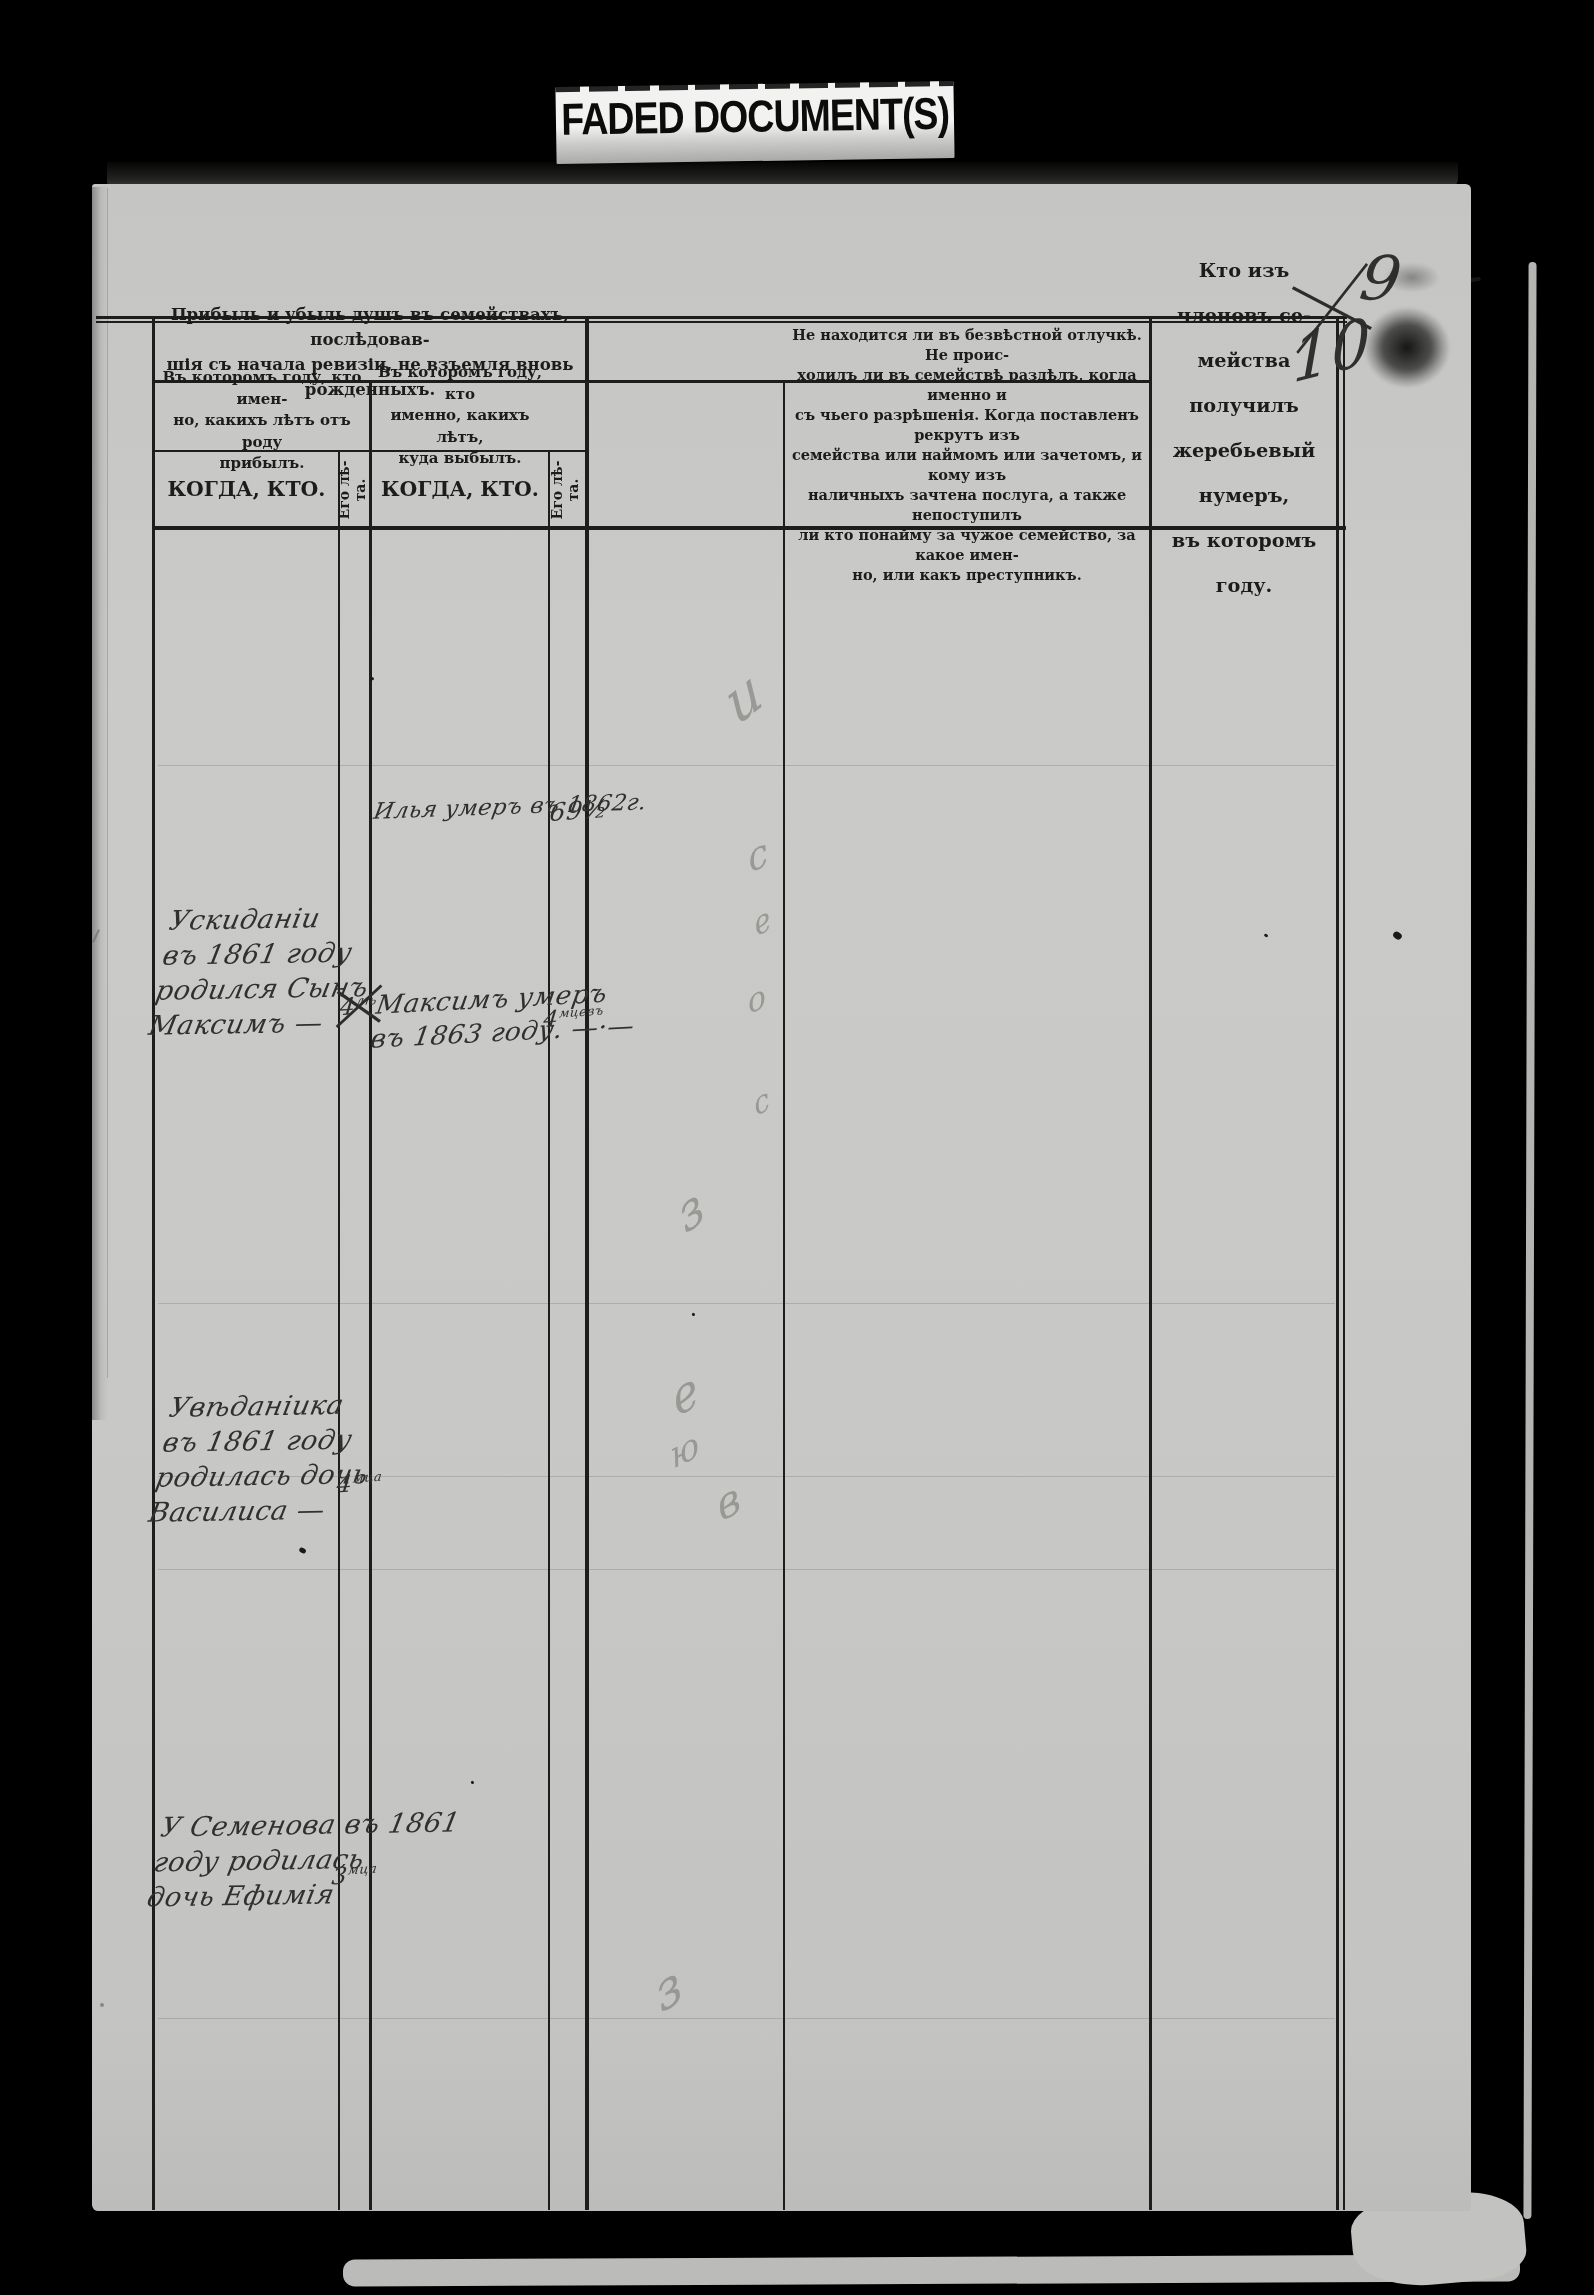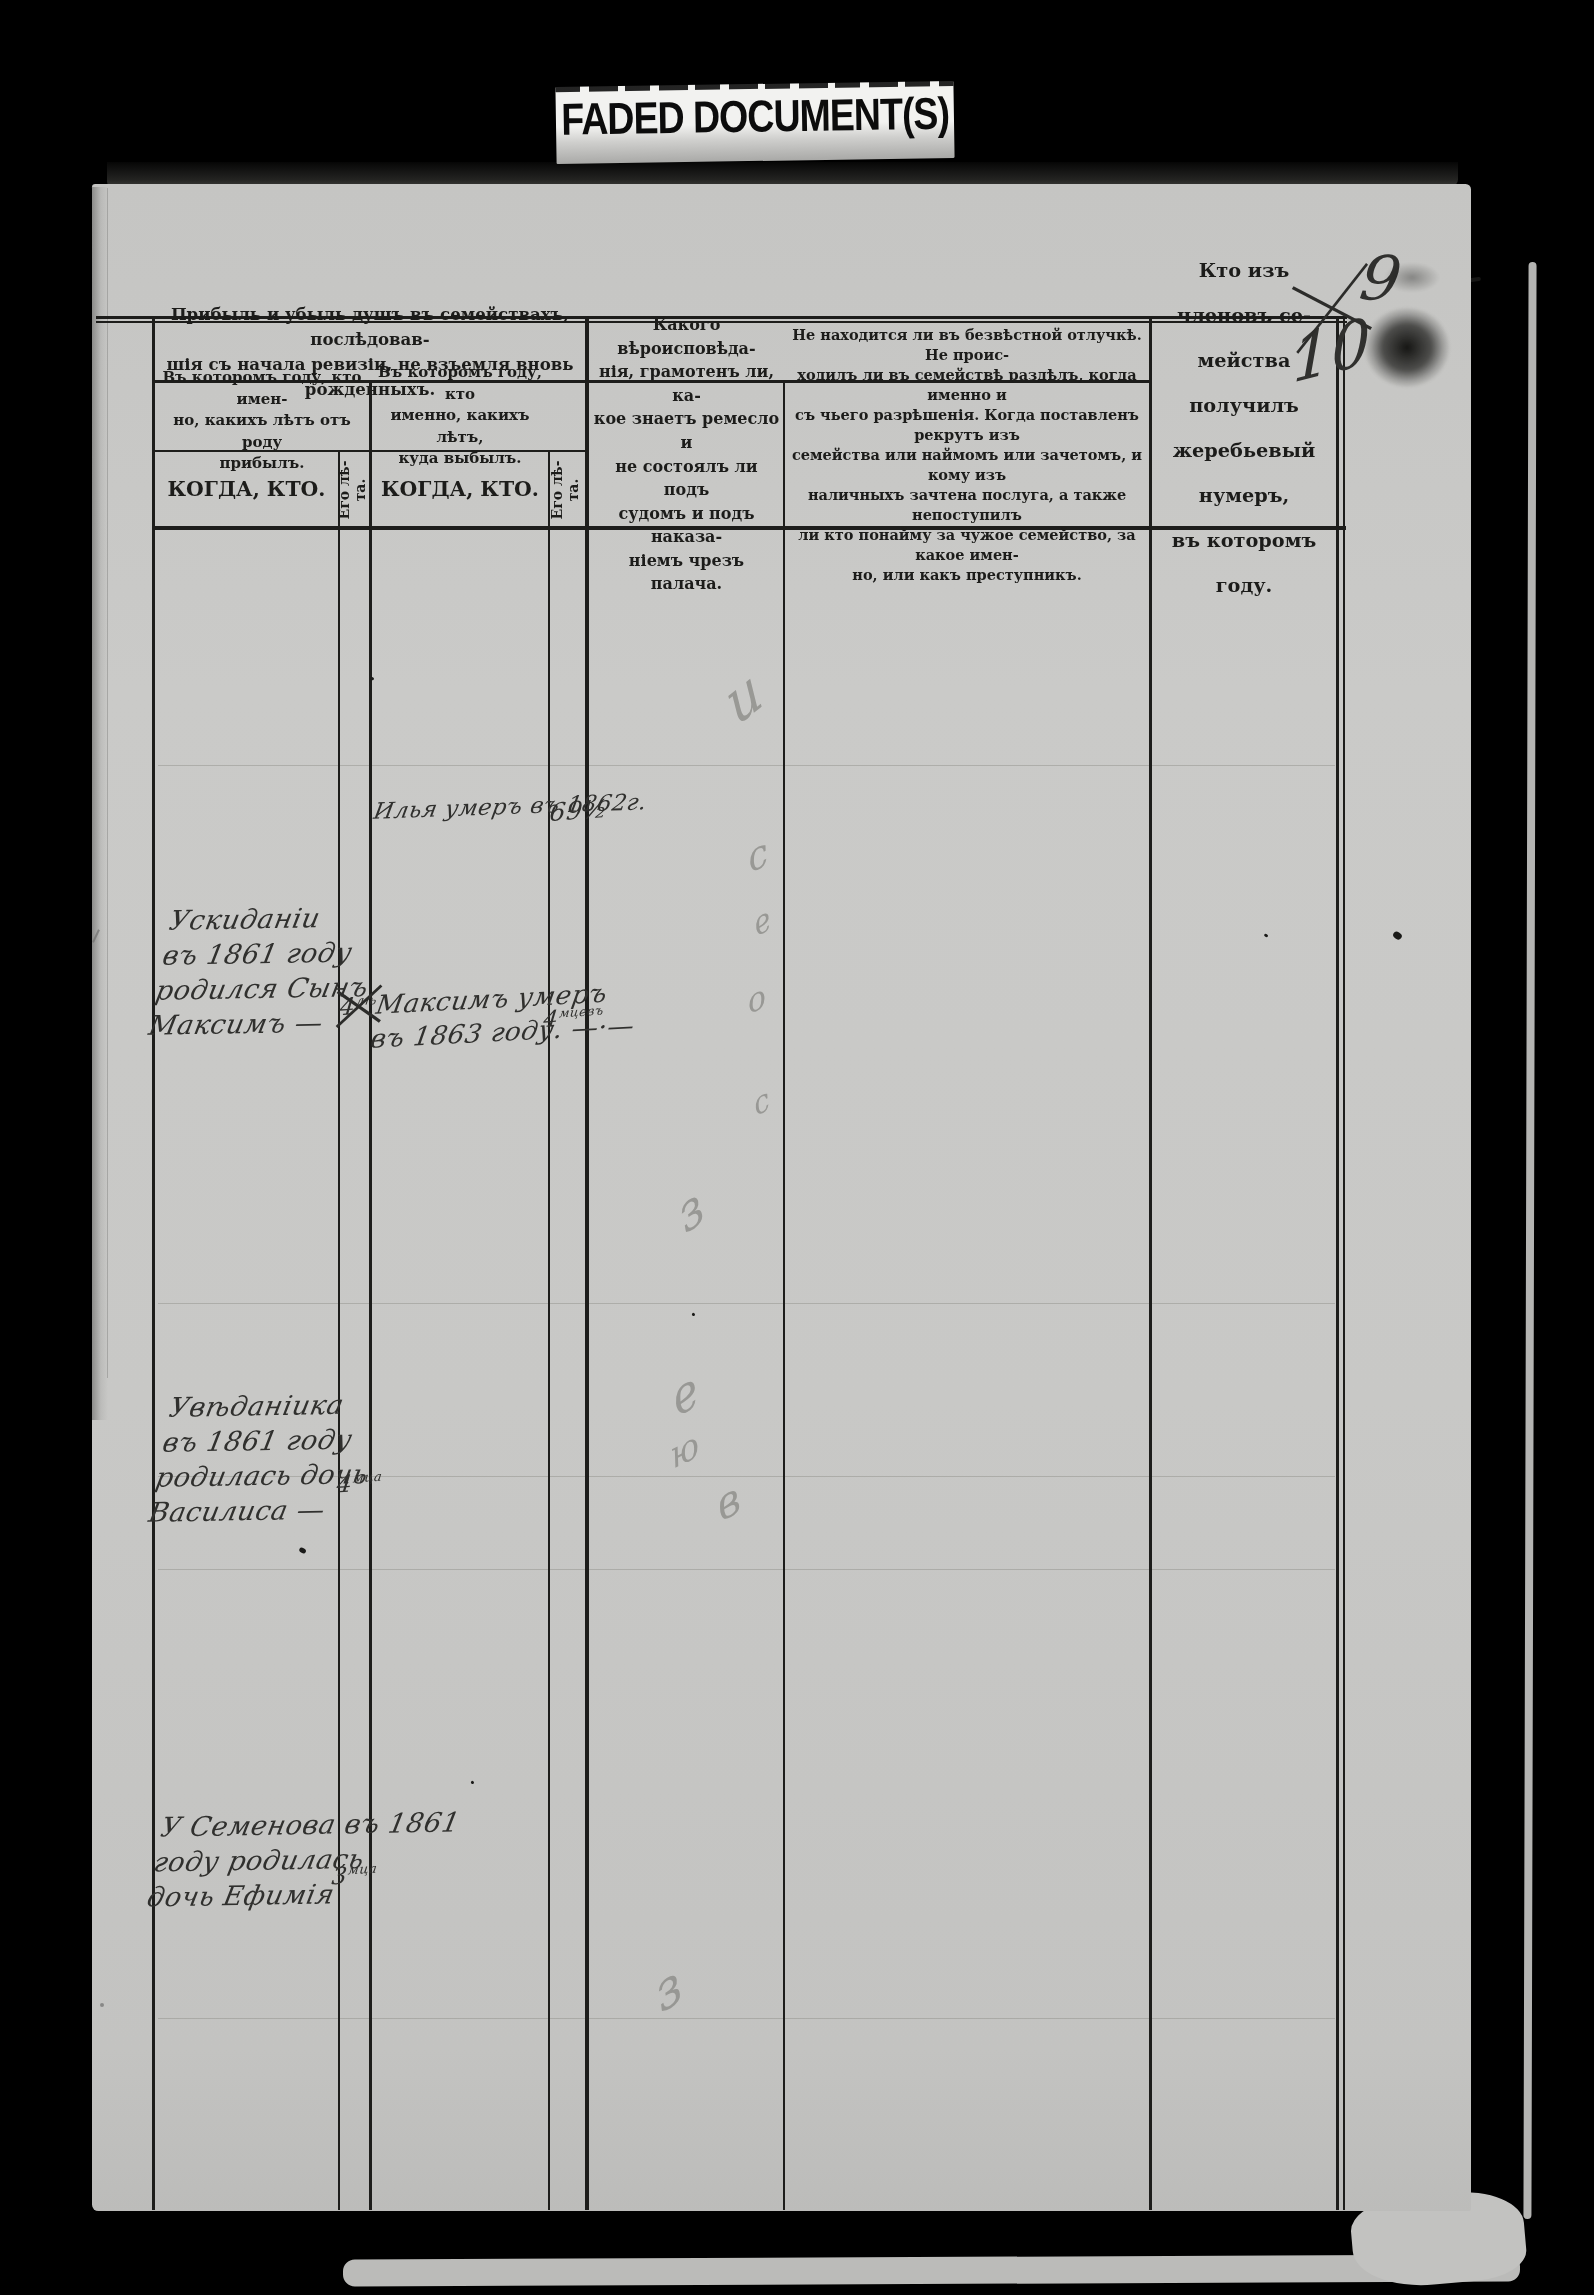--- a/index.html
+++ b/index.html
@@ -124,26 +124,20 @@
 куда выбылъ.</div>
 
   <div class="cell" style="left:157px;top:453px;width:179px;height:72px;font-size:20.4px">КОГДА, КТО.</div>
   <div class="cell" style="left:373px;top:453px;width:174px;height:72px;font-size:20.4px">КОГДА, КТО.</div>
 
   <div class="ego" style="left:313px;top:474px">Его лѣ-
 та.</div>
   <div class="ego" style="left:526px;top:474px">Его лѣ-
 та.</div>
 
-  <div class="cell" style="left:591px;top:383px;width:191px;height:143px;font-size:16px;line-height:23.6px">Какого вѣроисповѣда-
-нія, грамотенъ ли, ка-
-кое знаетъ ремесло и
-не состоялъ ли подъ
-судомъ и подъ наказа-
-ніемъ чрезъ палача.</div>
   <div class="cell" style="left:788px;top:383px;width:358px;height:143px;font-size:14.5px;line-height:20px">Не находится ли въ безвѣстной отлучкѣ. Не проис-
 ходилъ ли въ семействѣ раздѣлъ, когда именно и
 съ чьего разрѣшенія. Когда поставленъ рекрутъ изъ
 семейства или наймомъ или зачетомъ, и кому изъ
 наличныхъ зачтена послуга, а также непоступилъ
 ли кто понайму за чужое семейство, за какое имен-
 но, или какъ преступникъ.</div>
   <div class="cell" style="left:1154px;top:337px;width:180px;height:182px;font-size:19.3px;line-height:45px">Кто изъ членовъ се-
 мейства получилъ
 жеребьевый нумеръ,

